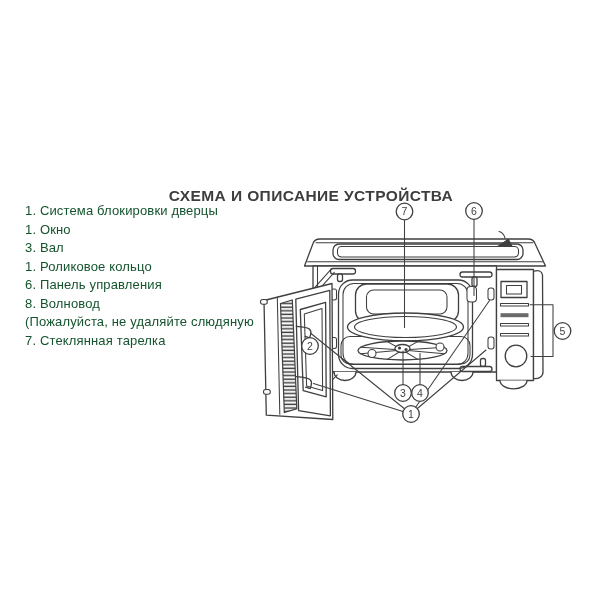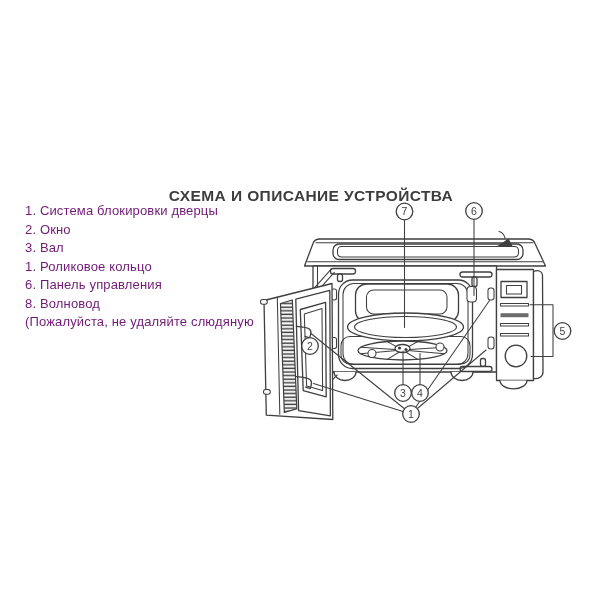--- a/index.html
+++ b/index.html
@@ -7,21 +7,21 @@
     position:relative; width:600px; height:600px; background:#ffffff;
     font-family:"Liberation Sans", sans-serif; color:#3f3f3f; overflow:hidden;
   }
   .title {
     position:absolute; left:0; top:176px; width:600px;
     text-align:center; font-size:15.5px; font-weight:600; letter-spacing:0.4px;
     color:#3d3d3d; margin:11px;
   }
   .parts-list {
     position:absolute; left:25px; top:202px;
-    font-size:13px; line-height:18.5px; letter-spacing:0.15px; color:#701a75;
+    font-size:13px; line-height:18.5px; letter-spacing:0.15px; color:#14532d;
     white-space:nowrap;
   }
   .diagram-svg { position:absolute; left:0; top:0; }
   
   .d  { fill:none;    stroke:#3f3f3f; stroke-width:1.3; stroke-linejoin:round; stroke-linecap:round; }
   .df { fill:#ffffff; stroke:#3f3f3f; stroke-width:1.3; stroke-linejoin:round; stroke-linecap:round; }
   .fillDark { fill:#3f3f3f; stroke:none; }
   .slatDark { fill:#6b6b6b; stroke:none; }
   .thin { stroke-width:1.05; }
   .callout-circle { fill:#ffffff; stroke:#3f3f3f; stroke-width:1.3; }
@@ -29,26 +29,27 @@
 </style>
 </head>
 <body>
 
 <div class="page">
 
   <h1 class="title">СХЕМА И ОПИСАНИЕ УСТРОЙСТВА</h1>
 
   <div class="parts-list">
     <div>1. Система блокировки дверцы</div>
-    <div>2. Окно</div>
+    <div>1. Окно</div>
     <div>3. Вал</div>
     <div>1. Роликовое кольцо</div>
     <div>6. Панель управления</div>
     <div>8. Волновод</div>
     <div>(Пожалуйста, не удаляйте слюдяную</div>
+    <div>7. Стеклянная тарелка</div>
   </div>
 
   <svg class="diagram-svg" width="600" height="600" viewBox="0 0 600 600">
     <defs>
       <pattern id="hatch" width="4" height="3.6" patternUnits="userSpaceOnUse">
         <rect width="4" height="3.6" fill="#ffffff"></rect>
         <line x1="0" y1="1.2" x2="4" y2="1.2" stroke="#3f3f3f" stroke-width="1.5"></line>
       </pattern>
     </defs>
 

